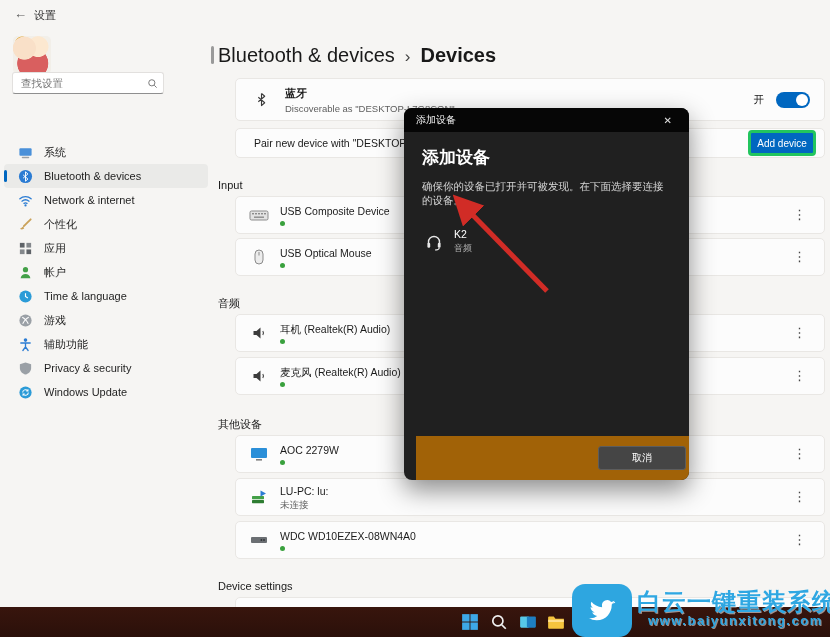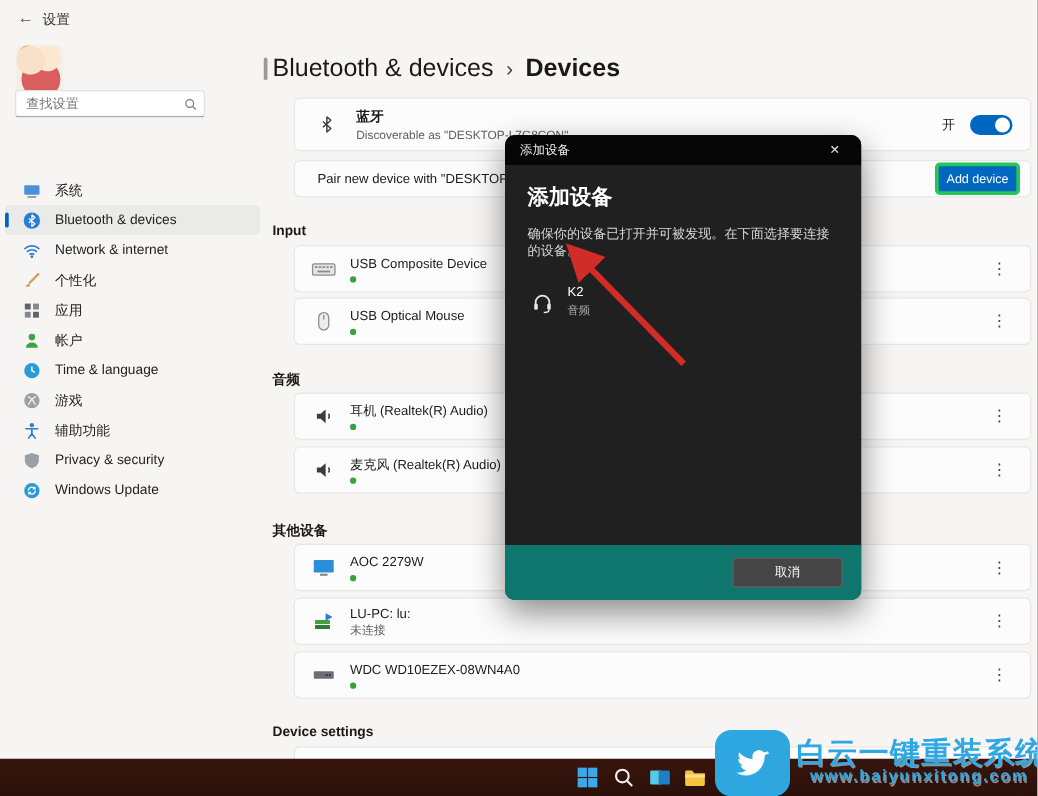--- a/index.html
+++ b/index.html
@@ -48,42 +48,42 @@
   .bt-sub{font-size:9.5px;color:#5e5e5e;margin-top:2px;}
   .toggle-wrap{margin-left:auto;display:flex;align-items:center;gap:12px;}
   .toggle-label{font-size:10.5px;}
   .toggle{width:34px;height:16px;border-radius:9px;background:#0067c0;position:relative;cursor:pointer;}
   .toggle .knob{position:absolute;right:2px;top:2px;width:12px;height:12px;border-radius:50%;background:#fff;}
 
   .pair-card{top:128px;height:30px;display:flex;align-items:center;padding:0 8px 0 18px;font-size:10.5px;}
   .add-device-btn{margin-left:auto;width:62px;height:20px;background:#0067c0;border:3px solid #22c55e;border-radius:4px;
         color:#fff;font-size:10px;display:flex;align-items:center;justify-content:center;cursor:pointer;}
 
-  .section-label{position:absolute;left:218px;font-size:11px;font-weight:700;color:#1a1a1a;}
+  .section-label{position:absolute;left:218px;font-size:11px;font-weight:400;color:#1a1a1a;}
 
   .dev-row{height:38px;display:flex;align-items:center;padding:0 12px 0 13px;}
   .row-ico{width:20px;height:20px;margin-right:11px;flex:none;}
   .row-name{font-size:10.5px;color:#1b1b1b;line-height:12px;}
   .row-sub{font-size:9.5px;color:#5e5e5e;line-height:11px;margin-top:2px;}
   .dot{width:5px;height:5px;border-radius:50%;background:#3aa13e;margin-top:4px;}
   .kebab{margin-left:auto;font-size:13px;color:#454545;line-height:10px;padding:4px 6px;cursor:pointer;}
 
   
   .dialog{position:absolute;left:404px;top:108px;width:285px;height:372px;background:#202020;border-radius:8px;
           overflow:hidden;z-index:10;box-shadow:0 10px 26px rgba(0,0,0,.45);color:#fff;}
   .dlg-titlebar{height:24px;background:#060606;display:flex;align-items:center;padding:0 12px;}
   .dlg-title{font-size:10px;color:#f0f0f0;}
   .dlg-close{margin-left:auto;font-size:10px;color:#e0e0e0;padding:2px 5px;cursor:pointer;}
   .dlg-body{padding:10px 18px 0 18px;}
   .dlg-heading{font-size:17px;font-weight:700;margin-top:4px;}
   .dlg-desc{font-size:10.5px;color:#d6d6d6;margin-top:11px;}
   .dlg-device{margin-top:16px;display:flex;align-items:center;gap:10px;padding:4px 2px;border-radius:4px;cursor:pointer;}
   .dlg-dev-name{font-size:10.5px;color:#fff;}
   .dlg-dev-type{font-size:9px;color:#ababab;margin-top:2px;}
-  .dlg-footer{position:absolute;left:0;bottom:0;width:100%;height:44px;background:#0f766e;box-sizing:border-box;}
+  .dlg-footer{position:absolute;left:12px;bottom:0;width:100%;height:44px;background:#a16207;box-sizing:border-box;}
   .dlg-cancel{position:absolute;right:15px;top:10px;width:86px;height:22px;background:#454545;border:1px solid #5d5d5d;
           border-radius:3px;color:#fff;font-size:10px;display:flex;align-items:center;justify-content:center;cursor:pointer;}
 
   .arrow-overlay{position:absolute;left:0;top:0;z-index:12;pointer-events:none;}
 
   
   .taskbar{position:absolute;left:0;top:607px;width:830px;height:30px;z-index:20;
            background:linear-gradient(180deg,#38150d 0%,#2b100a 100%);}
   .tb-ico{position:absolute;top:6px;width:18px;height:18px;cursor:pointer;}
 

